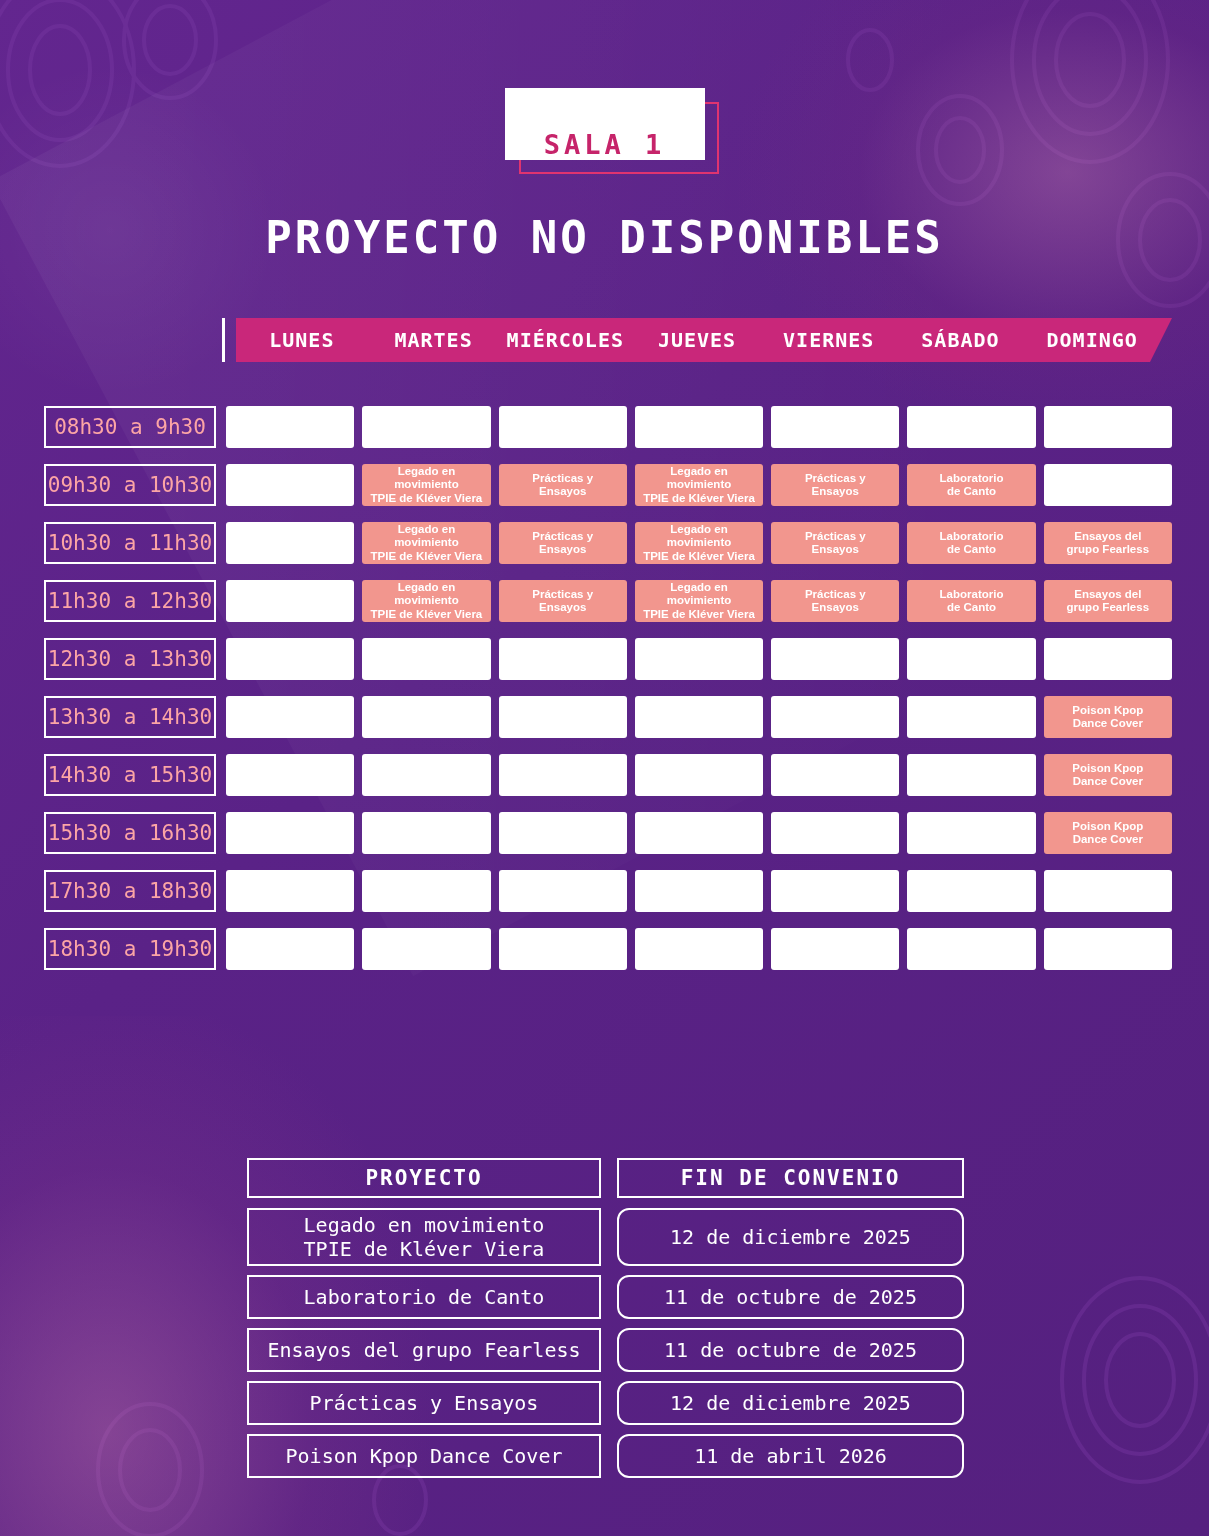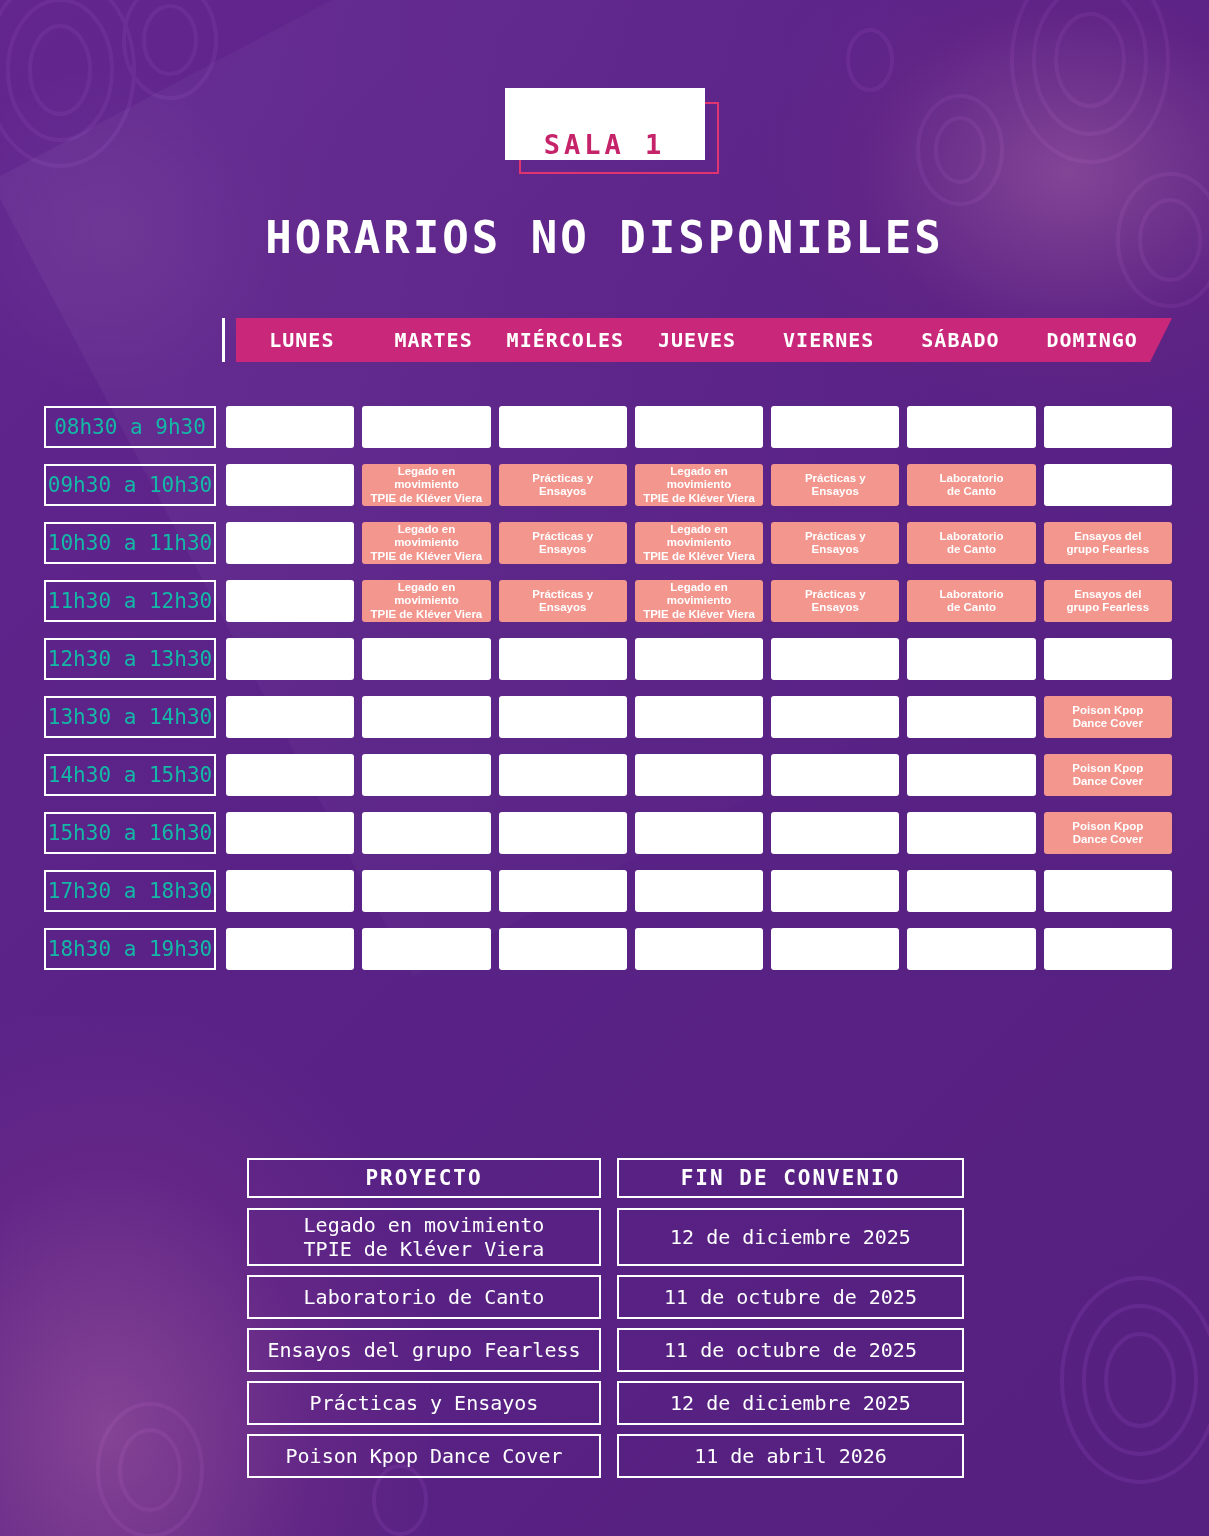--- a/index.html
+++ b/index.html
@@ -152,21 +152,21 @@
   }
   .grid-row {
     display: flex;
     align-items: center;
     height: 58px;
   }
   .time-label {
     width: 172px;
     height: 42px;
     border: 2px solid #ffffff;
-    color: #14b8a6;
+    color: #fca5a5;
     display: flex;
     align-items: center;
     justify-content: center;
     font-size: 21px;
     font-family: "DejaVu Sans Mono", monospace;
     letter-spacing: 0px;
     flex: none;
   }
   .cells {
     display: flex;
@@ -234,21 +234,21 @@
     color: #ffffff;
     display: flex;
     align-items: center;
     justify-content: center;
     text-align: center;
     font-size: 20px;
     font-family: "DejaVu Sans Mono", monospace;
     line-height: 1.2;
   }
   .legend-row .proj { width: 354px; height: 44px; }
-  .legend-row .fin { width: 347px; height: 44px; }
+  .legend-row .fin { width: 347px; height: 44px; border-radius: 12px; }
   .legend-row.tall .proj,
   .legend-row.tall .fin { height: 58px; }
   .legend-row .proj span { display: block; }
 </style>
 </head>
 <body>
 
 <div class="page">
 
   <div class="bg-layer bg-base"></div>
@@ -284,21 +284,21 @@
 
   <div class="sala-badge-wrap">
     <div class="sala-badge">
       <div class="sala-outline"></div>
       <div class="sala-box">
         <span>SALA 1</span>
       </div>
     </div>
   </div>
 
-  <div class="main-title">HORARIOS NO DISPONIBLES</div>
+  <div class="main-title">PROYECTO NO DISPONIBLES</div>
 
   <div class="days-ribbon">
     <div class="ribbon-tick"></div>
     <div class="ribbon-bar">
       <div class="day-cell">LUNES</div>
       <div class="day-cell">MARTES</div>
       <div class="day-cell">MIÉRCOLES</div>
       <div class="day-cell">JUEVES</div>
       <div class="day-cell">VIERNES</div>
       <div class="day-cell">SÁBADO</div>

